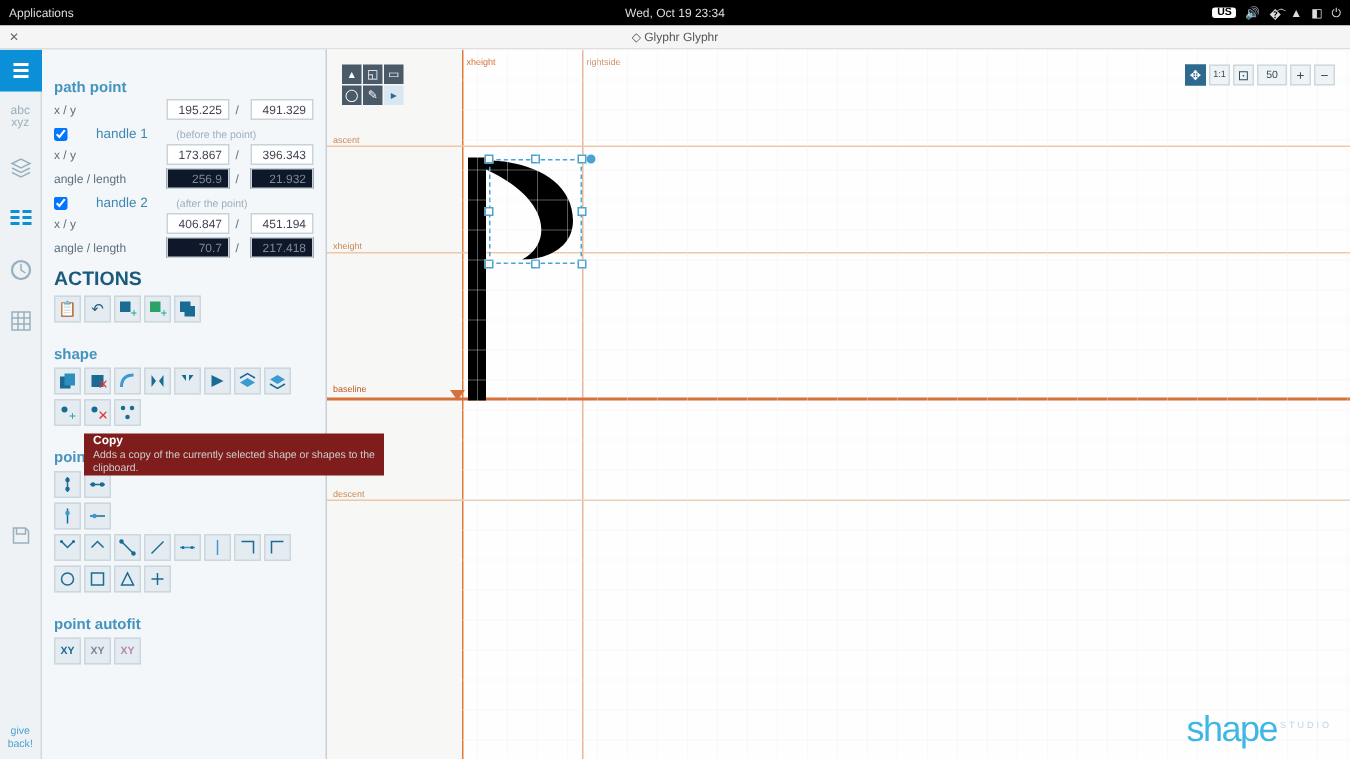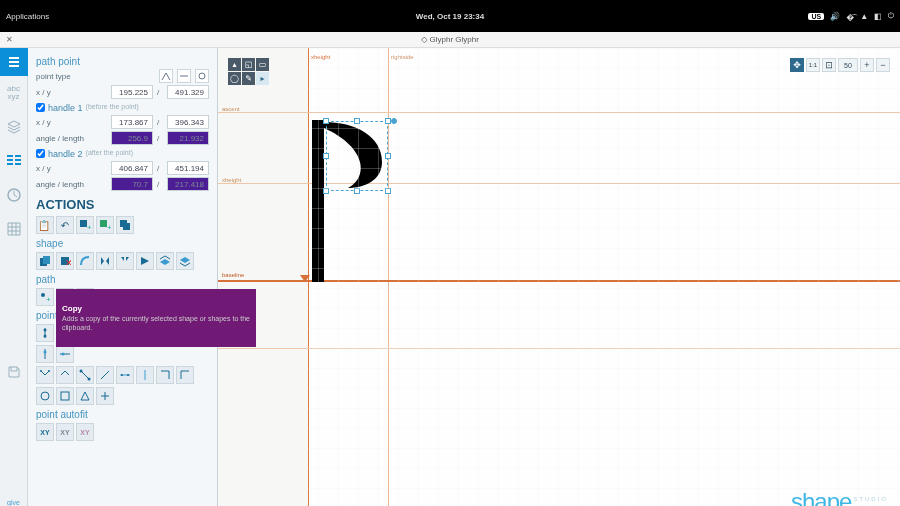--- a/index.html
+++ b/index.html
@@ -1,20 +1,20 @@
 <!DOCTYPE html>
 <html><head>
 <meta charset="utf-8">
 <style>
 * { margin: 0; padding: 0; box-sizing: border-box; font-family: Arial, Helvetica, sans-serif; -webkit-font-smoothing: antialiased; }
 html, body { width: 900px; height: 506px; overflow: hidden; background: #fff; }
 
 
-.topbar { height: 32px; background: #000; color: #ddd; display: flex; align-items: center; font-size: 8px; padding: 0 6px; justify-content: space-between; }
-.topbar .center { position: absolute; left: 50%; transform: translateX(-50%); font-weight: bold; }
+.topbar { height: 17px; background: #000; color: #ddd; display: flex; align-items: center; font-size: 8px; padding: 0 6px; justify-content: space-between; }
+.topbar .center { position: absolute; left: 50%; transform: translateX(-50%); font-weight: normal; }
 .topbar .right { display: flex; gap: 6px; align-items: center; }
 .topbar .pill { background: #fff; color: #000; border-radius: 2px; padding: 0 3px; font-size: 7px; font-weight: bold; }
 
 
 .titlebar { height: 16px; background: #f5f5f5; border-bottom: 1px solid #ddd; display: flex; align-items: center; justify-content: center; font-size: 8px; color: #555; position: relative; }
 .titlebar .close { position: absolute; left: 6px; font-size: 8px; color: #666; }
 
 
 .app { display: flex; height: calc(506px - 32px); }
 
@@ -26,37 +26,37 @@
 .rail .railicon.active { color: #0b8fd6; }
 .rail .spacer { flex: 1; }
 .rail .give { font-size: 7px; color: #4aa3d0; text-align: center; line-height: 9px; margin-bottom: 6px; }
 
 
 .panel { width: 190px; background: #f4f7f9; border-right: 1px solid #c5d0d8; overflow-y: auto; overflow-x: hidden; font-size: 9px; color: #3b4e5a; }
 .panel::-webkit-scrollbar { width: 8px; }
 .panel::-webkit-scrollbar-track { background: #e5eaed; }
 .panel::-webkit-scrollbar-thumb { background: #b4c0c8; border-radius: 4px; }
 .section { padding: 4px 8px 2px; }
-.section-title { color: #4694be; font-size: 10px; margin: 4px 0 2px; font-weight: normal; }
+.section-title { color: #4694be; font-size: 10px; margin: 16px 0 2px; font-weight: bold; }
 .big-title { color: #1c5a7d; font-size: 13px; font-weight: 600; margin: 6px 0 4px; }
 .row { display: flex; align-items: center; margin: 2px 0; gap: 4px; }
 .lbl { color: #5a6f7c; font-size: 8px; flex: 0 0 auto; min-width: 44px; }
 .input { background: #fff; border: 1px solid #c8d2d9; height: 14px; font-size: 8px; text-align: right; padding: 0 4px; color: #445; }
 .input.w { width: 42px; }
-.input.readonly { background: #4c1d95; color: #7d8a93; }
-.subhead { color: #3f87b0; font-size: 9px; margin: 4px 0 2px; display: flex; align-items: flex-start; gap: 3px; }
+.input.readonly { background: #0f172a; color: #7d8a93; }
+.subhead { color: #3f87b0; font-size: 9px; margin: 4px 0 2px; display: flex; align-items: flex-end; gap: 19px; }
 .subhead .hint { color: #9bb0bc; font-size: 7px; }
 .iconrow { display: flex; flex-wrap: wrap; gap: 2px; margin: 3px 0; }
 .toolbtn { width: 18px; height: 18px; background: #e4ecf1; border: 1px solid #cbd6dd; display: inline-flex; align-items: center; justify-content: center; font-size: 10px; color: #235d7e; position: relative; cursor: pointer; }
 .toolbtn svg { display: block; }
 .ptype { display: flex; gap: 4px; }
 .ptbtn { width: 14px; height: 14px; border: 1px solid #cbd6dd; background: #fff; display: inline-flex; align-items: center; justify-content: center; }
 
 
-.tooltip { position: absolute; left: 56px; top: 289px; background: #701a75; color: #fff; font-size: 8px; padding: 15px 6px; z-index: 20; max-width: 200px; }
+.tooltip { position: absolute; left: 56px; top: 289px; background: #7f1d1d; color: #fff; font-size: 8px; padding: 0 6px; z-index: 20; max-width: 200px; }
 .tooltip .tt-title { font-weight: bold; margin-bottom: 1px; }
 .tooltip .tt-desc { font-size: 7px; color: #ccc; line-height: 9px; }
 
 
 .canvas-wrap { flex: 1; position: relative; background: #fefefe; overflow: hidden; }
 .grid { position: absolute; inset: 0; }
 .guide { position: absolute; }
 .guide.h { height: 1px; left: 0; right: 0; }
 .guide.v { width: 1px; top: 0; bottom: 0; }
 .guide-lbl { position: absolute; font-size: 6px; }
@@ -145,41 +145,20 @@
     <div class="spacer"></div>
     <div class="give">
       <span>give</span><br><span>back</span>!
     </div>
   </div>
 
   <div class="panel">
     <div class="section">
       <div class="section-title">path point</div>
       <div class="row">
-        <span class="lbl">point type</span>
-        <span style="flex:1"></span>
-        <span class="ptype">
-          <span class="ptbtn">
-              <svg width="10" height="10">
-                <path d="M1 9L5 2L9 9" stroke="#678" fill="none"></path>
-              </svg>
-            </span>
-          <span class="ptbtn">
-              <svg width="10" height="10">
-                <path d="M1 5L9 5" stroke="#678" fill="none"></path>
-              </svg>
-            </span>
-          <span class="ptbtn">
-              <svg width="10" height="10">
-                <circle cx="5" cy="5" r="3" stroke="#678" fill="none"></circle>
-              </svg>
-            </span>
-        </span>
-      </div>
-      <div class="row">
         <span class="lbl">x  /  y</span>
         <span style="flex:1"></span>
         <input class="input w" value="195.225" style="">
         <span class="lbl" style="min-width:6px">/</span>
         <input class="input w" value="491.329" style="">
       </div>
 
       <div class="subhead">
         <input type="checkbox" checked="" style="width: 9px; height: 9px;">
         <span>handle 1</span>
@@ -285,21 +264,20 @@
             </svg>
           </span>
         <span class="toolbtn">
             <svg width="12" height="12">
               <path d="M1 5l5-3 5 3-5 3z" fill="#3a9bd1"></path>
               <path d="M1 8l5 3 5-3" stroke="#1a6b94" fill="none"></path>
             </svg>
           </span>
       </div>
 
-      <div class="section-title">path</div>
       <div class="iconrow">
         <span class="toolbtn">
             <svg width="12" height="12">
               <circle cx="4" cy="4" r="2" fill="#1a6b94"></circle>
               <text x="7" y="11" font-size="8" fill="#2a9">+</text>
             </svg>
           </span>
         <span class="toolbtn">
             <svg width="12" height="12">
               <circle cx="4" cy="4" r="2" fill="#1a6b94"></circle>

